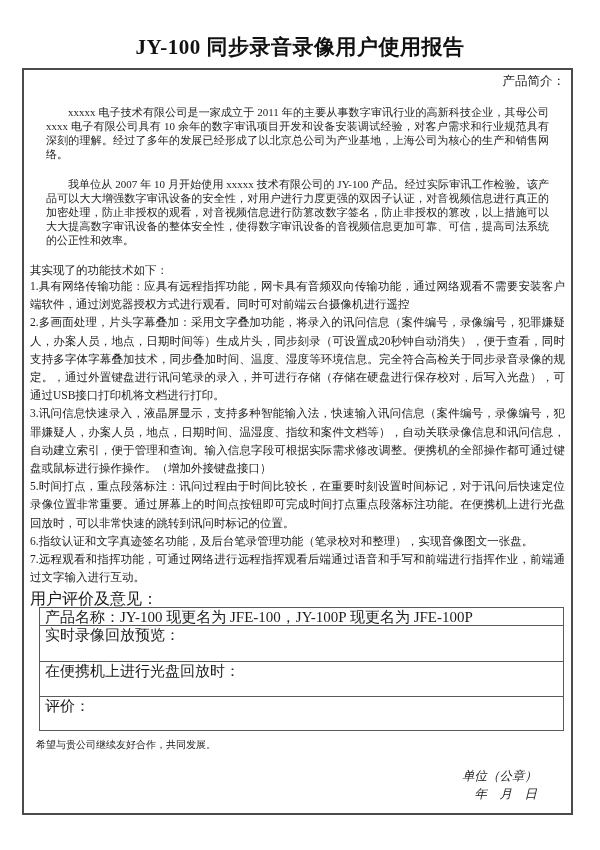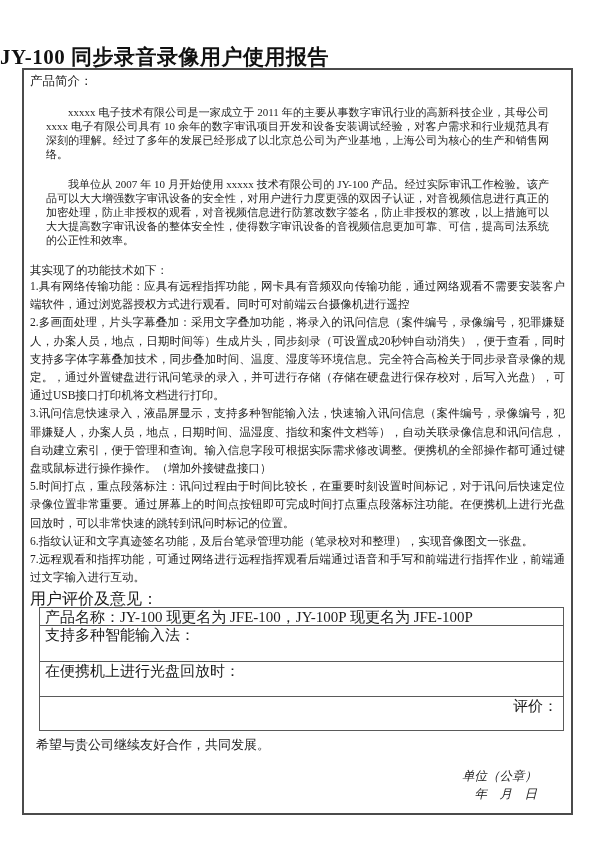--- a/index.html
+++ b/index.html
@@ -11,39 +11,41 @@
     position: relative;
     width: 600px;
     height: 850px;
     background: #ffffff;
     font-family: "Liberation Serif", "DejaVu Serif", serif;
     color: #1c1c1c;
     overflow: hidden;
   }
   .doc-title {
     margin: 0;
-    padding-top: 43px;
+    padding-top: 33px;
+    text-align: center;
     font-size: 21px;
     font-weight: bold;
     letter-spacing: 0.5px;
     color: #111;
   }
   .report-box {
     position: absolute;
     left: 22px;
     top: 68px;
     width: 551px;
     height: 747px;
     border: 2px solid #4b4b4b;
     box-sizing: border-box;
     padding: 3px 6px 0 6px;
   }
   .intro-heading {
     font-size: 12.5px;
     line-height: 16px;
+    text-align: right;
   }
   .intro-para {
     margin: 16px;
     font-size: 11px;
     line-height: 14px;
     text-indent: 2em;
     text-align: justify;
   }
   .features-heading {
     font-size: 11.5px;
@@ -69,25 +71,25 @@
     border-bottom: 1.5px solid #5a5a5a;
     box-sizing: border-box;
     padding: 1px 5px 0 5px;
     font-size: 15px;
     line-height: 16px;
   }
   .eval-row:last-child { border-bottom: none; }
   .row-name    { height: 18px; }
   .row-quality { height: 36px; }
   .row-look    { height: 35px; }
-  .row-rating  { height: 33px; text-align: right; }
+  .row-rating  { height: 33px; }
   .row-advice  { height: 44px; }
   .closing-line {
     margin: 5px 0 0 6px;
-    font-size: 13px;
+    font-size: 10px;
     line-height: 17px;
   }
   .signature-block {
     margin-top: 14px;
     text-align: right;
     padding-right: 28px;
     font-size: 12.5px;
     line-height: 18px;
     font-style: italic;
   }
@@ -117,21 +119,21 @@
       <p class="feature-item">7.远程观看和指挥功能，可通过网络进行远程指挥观看后端通过语音和手写和前端进行指挥作业，前端通过文字输入进行互动。</p>
     </div>
 
     <div class="eval-heading">用户评价及意见：</div>
 
     <div class="eval-table">
       <div class="eval-row row-name">
         <span>产品名称：JY-100 现更名为 JFE-100，JY-100P 现更名为  JFE-100P</span>
       </div>
       <div class="eval-row row-quality">
-        <span>支持多种智能输入法：</span>
+        <span>实时录像回放预览：</span>
       </div>
       <div class="eval-row row-look">
         <span>在便携机上进行光盘回放时：</span>
       </div>
       <div class="eval-row row-rating">
         <span>评价：</span>
       </div>
     </div>
 
     <p class="closing-line">希望与贵公司继续友好合作，共同发展。</p>

